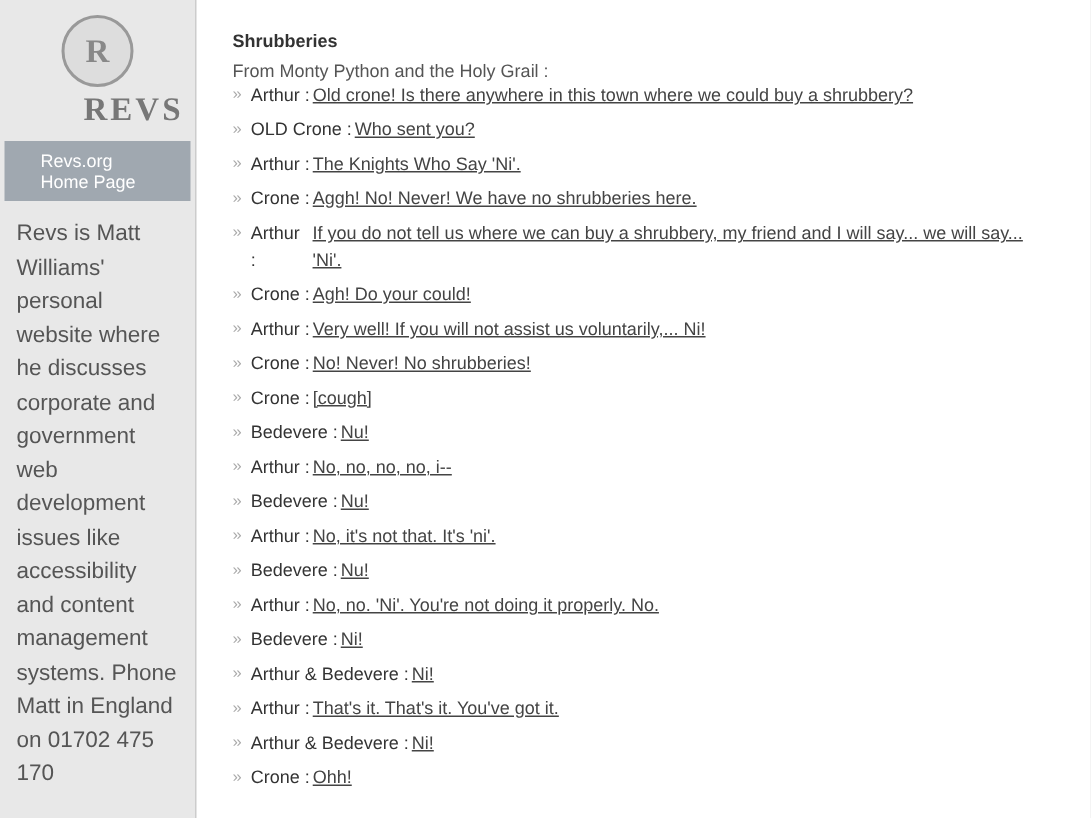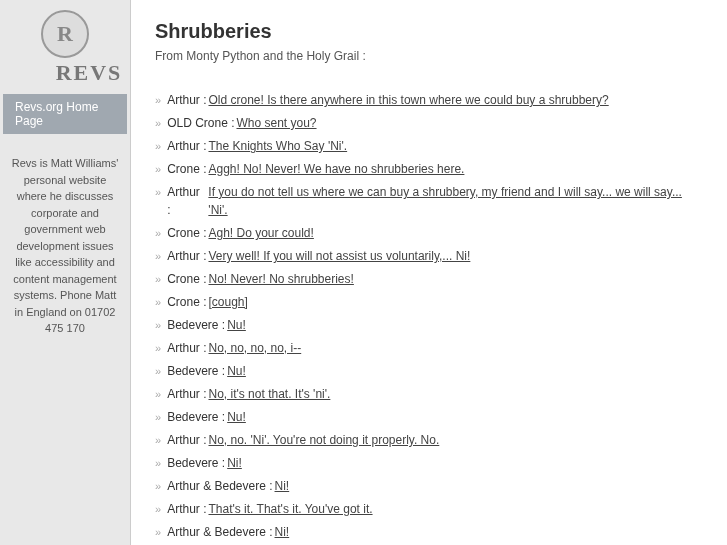--- a/index.html
+++ b/index.html
@@ -54,50 +54,49 @@
       color: #777;
       letter-spacing: 2px;
       font-family: Georgia, serif;
       margin-left: 48px;
     }
     .nav-item {
       width: 124px;
       background: #a0a8b0;
       color: #fff;
       font-size: 12px;
-      padding: 6px 12px;
-      margin-bottom: 13px;
+      padding: 6px 24px;
+      margin-bottom: 3px;
       cursor: pointer;
       text-align: left;
     }
     .sidebar-description {
       padding: 8px 6px;
-      font-size: 11px;
+      font-size: 15px;
       color: #555;
       line-height: 1.5;
       width: 120px;
-      text-align: center;
     }
     .main-content {
       flex: 1;
       background: #fff;
       padding: 20px 24px;
       border-left: 1px solid #ccc;
     }
     .page-title {
-      font-size: 20px;
+      font-size: 12px;
       font-weight: bold;
       color: #333;
       margin-bottom: 6px;
       font-family: Arial, Helvetica, sans-serif;
     }
     .subtitle {
       font-size: 12px;
       color: #555;
-      margin-bottom: 28px;
+      margin-bottom: 0;
     }
     .dialogue-list {
       list-style: none;
       padding: 0;
     }
     .dialogue-item {
       display: flex;
       align-items: flex-start;
       margin-bottom: 5px;
       font-size: 12px;

